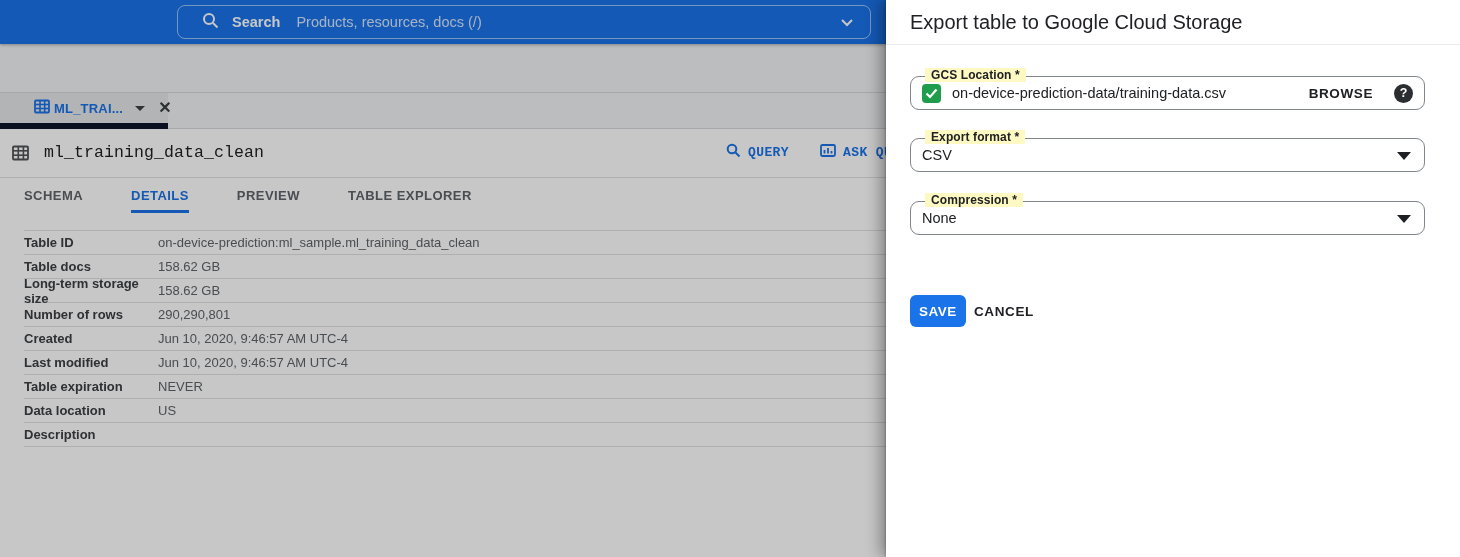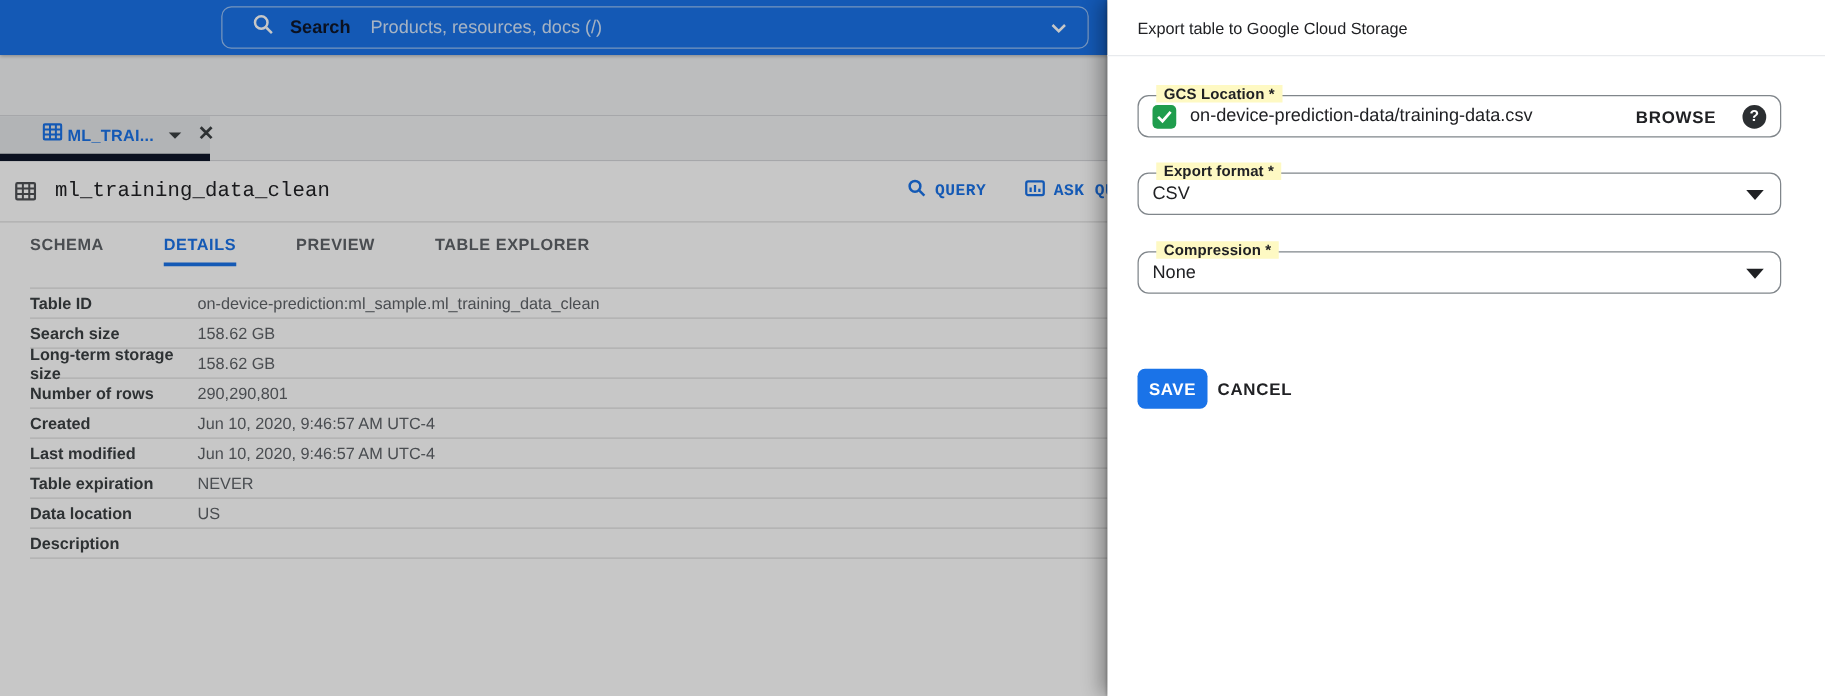--- a/index.html
+++ b/index.html
@@ -9,21 +9,21 @@
 
   
   .left-pane { position:absolute; left:0; top:0; width:886px; height:557px;
                background:#fff; overflow:hidden; }
 
   .appbar { position:relative; height:44px; background:#1a73e8;
             box-shadow:0 1px 3px rgba(0,0,0,0.3); }
   .searchbox { position:absolute; left:177px; top:5px; width:694px; height:34px;
                border:1.5px solid rgba(255,255,255,0.55); border-radius:8px;
                display:flex; align-items:center; padding:0 16px 0 24px; color:#fff; }
-  .search-label { font-size:14.5px; font-weight:700; margin-left:13px; color:#0f172a; }
+  .search-label { font-size:14.5px; font-weight:700; margin-left:13px; color:#ffffff; }
   .search-ph { font-size:14.5px; margin-left:16px; color:rgba(255,255,255,0.82); }
   .search-chevron { margin-left:auto; display:flex; align-items:center; }
 
   .strip1 { height:49px; background:#f1f3f4; border-bottom:1px solid #d5d7da; }
 
   .tabbar { position:relative; height:36px; background:#f1f3f4;
             border-bottom:1px solid #d5d7da; }
   .worktab { position:absolute; left:0; top:0; width:168px; height:36px;
              background:#e4e7e9; border-bottom:6px solid #0f172a;
              display:flex; align-items:center; padding-left:34px; cursor:pointer; }
@@ -61,21 +61,21 @@
   .ilabel { width:134px; font-size:13px; font-weight:700; color:#3c4043; }
   .ivalue { font-size:13px; color:#5f6368; }
 
   .scrim { position:absolute; left:0; top:0; width:886px; height:557px;
            background:rgba(0,0,0,0.22); z-index:10; }
 
   
   .dialog { position:absolute; left:886px; top:0; width:574px; height:557px;
             background:#fff; z-index:20;
             box-shadow:-6px 0 14px rgba(0,0,0,0.32), -1px 0 2px rgba(0,0,0,0.2); }
-  .dialog-title { height:45px; line-height:45px; padding-left:24px; font-size:13px;
+  .dialog-title { height:45px; line-height:45px; padding-left:24px; font-size:20px;
                   color:#202124; border-bottom:1px solid #e8eaed; }
   .dialog-body { padding:0 35px 0 24px; }
 
   .field { position:relative; height:34px; border:1px solid #80868b;
            border-radius:9px; display:flex; align-items:center; padding:0 11px;
            background:#fff; cursor:pointer; }
   .field-label { position:absolute; top:-9px; left:14px; background:#fef9c3;
                  padding:0 6px; font-size:12px; font-weight:700; color:#202124;
                  letter-spacing:0.1px; white-space:nowrap; }
   .f-gcs { margin-top:31px; }
@@ -194,21 +194,21 @@
     </div>
 
     <div class="content">
 
       <div class="info-table">
         <div class="irow">
           <div class="ilabel">Table ID</div>
           <div class="ivalue">on-device-prediction:ml_sample.ml_training_data_clean</div>
         </div>
         <div class="irow">
-          <div class="ilabel">Search size</div>
+          <div class="ilabel">Table docs</div>
           <div class="ivalue">158.62 GB</div>
         </div>
         <div class="irow">
           <div class="ilabel">Long-term storage size</div>
           <div class="ivalue">158.62 GB</div>
         </div>
         <div class="irow">
           <div class="ilabel">Number of rows</div>
           <div class="ivalue">290,290,801</div>
         </div>

